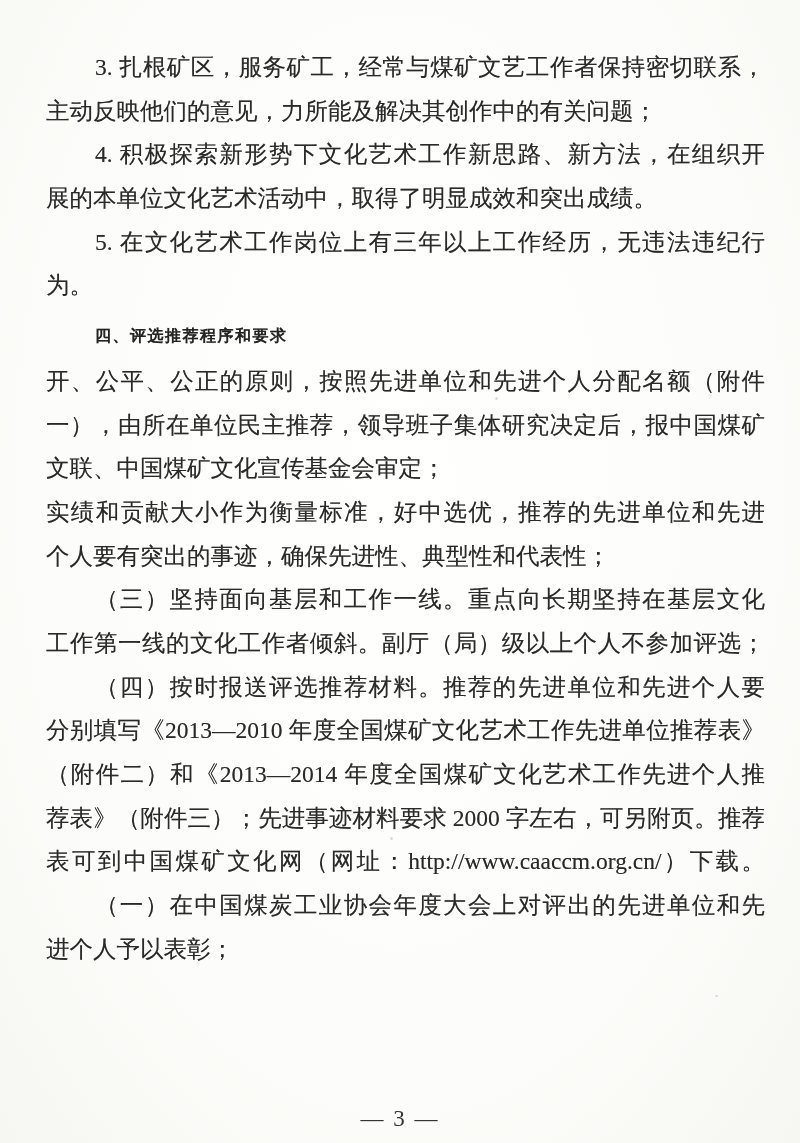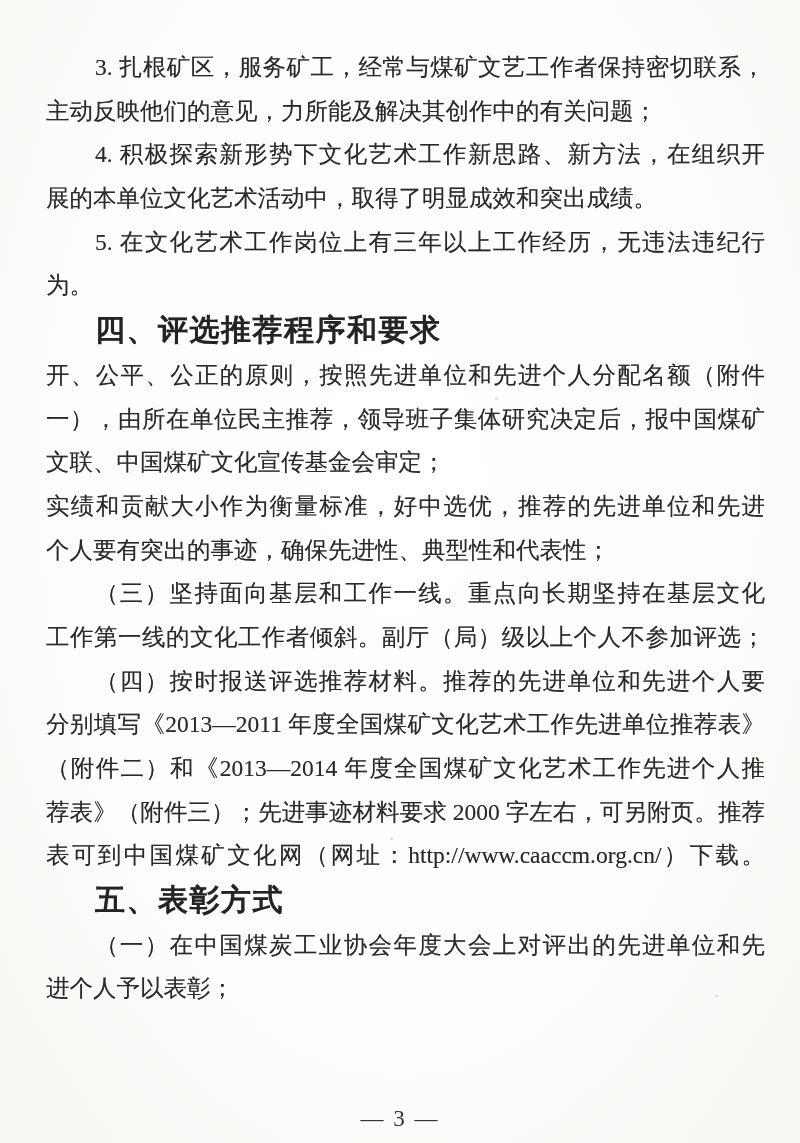--- a/index.html
+++ b/index.html
@@ -32,23 +32,24 @@
   }
   .line.full {
     text-align: justify;
     text-align-last: justify;
     white-space: normal;
   }
   .line.indent { padding-left: 49px; }
   .line.heading {
     font-family: "Liberation Sans", "DejaVu Sans", sans-serif;
     font-weight: 700;
-    font-size: 30px;
+    font-size: 16px;
     letter-spacing: 1.5px;
     color: #242424;
+    margin-top: 6px;
     margin-bottom: 2px;
   }
   .page-number {
     position: absolute;
     left: 0;
     top: 1106px;
     width: 800px;
     text-align: center;
     font-size: 23px;
     color: #333333;
@@ -77,25 +78,24 @@
     <div class="line">为。</div>
     <div class="line indent heading">四、评选推荐程序和要求</div>
     <div class="line full">开、公平、公正的原则，按照先进单位和先进个人分配名额（附件</div>
     <div class="line full">一），由所在单位民主推荐，领导班子集体研究决定后，报中国煤矿</div>
     <div class="line">文联、中国煤矿文化宣传基金会审定；</div>
     <div class="line full">实绩和贡献大小作为衡量标准，好中选优，推荐的先进单位和先进</div>
     <div class="line">个人要有突出的事迹，确保先进性、典型性和代表性；</div>
     <div class="line indent full">（三）坚持面向基层和工作一线。重点向长期坚持在基层文化</div>
     <div class="line full">工作第一线的文化工作者倾斜。副厅（局）级以上个人不参加评选；</div>
     <div class="line indent full">（四）按时报送评选推荐材料。推荐的先进单位和先进个人要</div>
-    <div class="line full">分别填写《2013—2011 年度全国煤矿文化艺术工作先进单位推荐表》</div>
+    <div class="line full">分别填写《2013—2010 年度全国煤矿文化艺术工作先进单位推荐表》</div>
     <div class="line full">（附件二）和《2013—2014 年度全国煤矿文化艺术工作先进个人推</div>
     <div class="line full">荐表》（附件三）；先进事迹材料要求 2000 字左右，可另附页。推荐</div>
     <div class="line full">表可到中国煤矿文化网（网址：http://www.caaccm.org.cn/）下载。</div>
-    <div class="line indent heading">五、表彰方式</div>
     <div class="line indent full">（一）在中国煤炭工业协会年度大会上对评出的先进单位和先</div>
     <div class="line">进个人予以表彰；</div>
   </div>
 
   <div class="page-number">— 3 —</div>
 
   <div class="speck speck-1"></div>
   <div class="speck speck-2"></div>
   <div class="speck speck-3"></div>
 </div>

